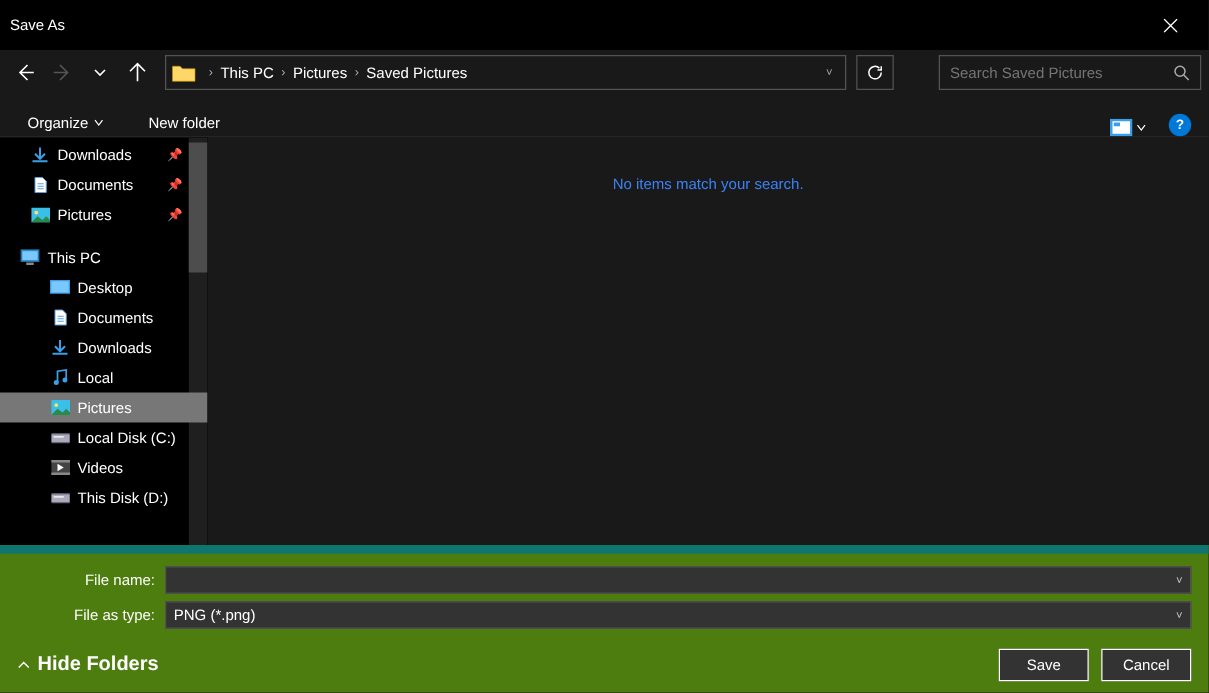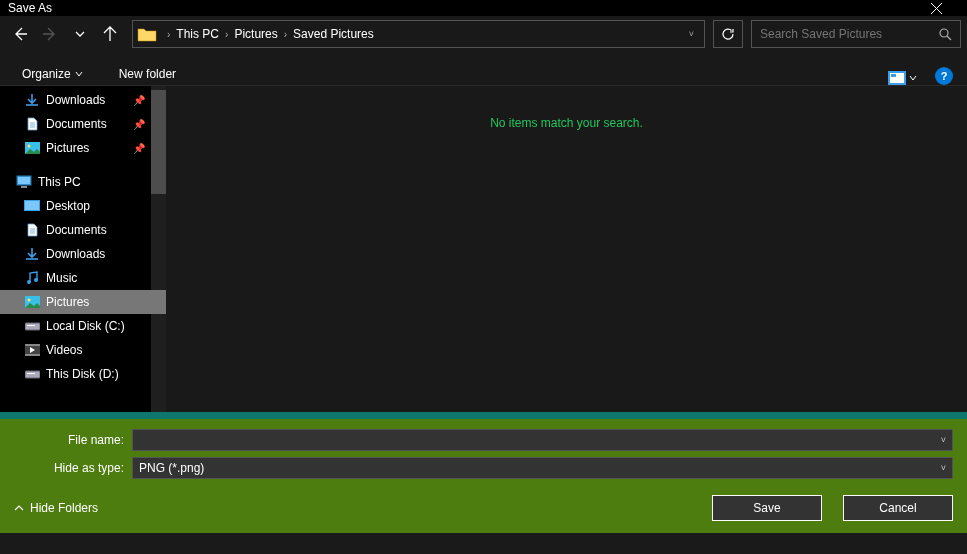--- a/index.html
+++ b/index.html
@@ -1,62 +1,62 @@
 <!DOCTYPE html>
 <html><head>
 <meta charset="utf-8">
 <style>
 * { box-sizing: border-box; margin: 0; padding: 0; font-family: "Segoe UI", Tahoma, sans-serif; }
 body { background: #1a1a1a; width: 967px; height: 554px; overflow: hidden; color: #fff; font-size: 12px; }
 
-.titlebar { height: 16px; background: #000; display: flex; align-items: center; padding: 0 8px; }
+.titlebar { height: 40px; background: #000; display: flex; align-items: center; padding: 0 8px; }
 .titlebar .title { flex: 1; font-size: 12px; }
 .titlebar .close { width: 45px; height: 30px; display: flex; align-items: center; justify-content: center; cursor: pointer; }
 
 .navbar { height: 36px; background: #191919; display: flex; align-items: center; padding: 0 6px; gap: 2px; }
 .navbtn { width: 28px; height: 28px; display: flex; align-items: center; justify-content: center; cursor: pointer; color: #fff; }
 .navbtn.disabled { color: #555; }
 .addressbar { flex: 1; height: 28px; background: #191919; border: 1px solid #535353; display: flex; align-items: center; padding: 0 4px; margin: 0 6px; }
 .addressbar .foldericon { width: 20px; height: 18px; margin-right: 6px; }
 .crumb { color: #fff; padding: 0 2px; cursor: pointer; }
 .crumb-sep { color: #aaa; padding: 0 4px; font-size: 10px; }
 .addr-spacer { flex: 1; }
 .addr-drop { padding: 0 6px; color: #aaa; cursor: pointer; font-size: 9px; }
 .addr-refresh { width: 30px; height: 28px; border: 1px solid #535353; display: flex; align-items: center; justify-content: center; margin-right: 6px; cursor: pointer; }
-.searchbox { width: 210px; height: 28px; border: 1px solid #535353; background: #191919; display: flex; align-items: center; padding: 0 8px; }
+.searchbox { width: 210px; height: 28px; border: 1px solid #535353; background: #191919; display: flex; align-items: center; padding: 0 8px; margin-left: 28px; }
 .searchbox input { flex: 1; background: transparent; border: none; color: #999; outline: none; font-size: 12px; }
 .searchbox .sicon { color: #aaa; }
 
 .toolbar { height: 34px; background: #191919; display: flex; align-items: flex-end; padding: 0 14px; border-bottom: 1px solid #2a2a2a; }
 .toolbtn { padding: 4px 8px; cursor: pointer; display: flex; align-items: center; gap: 4px; }
 .tool-spacer { flex: 1; }
 .viewicon { display:flex; align-items:center; gap:3px; padding:0 6px; cursor:pointer;}
 .helpicon { width: 18px; height: 18px; background: #0078d7; border-radius: 50%; color: #fff; display: flex; align-items: center; justify-content: center; font-size: 11px; cursor: pointer; margin-left: 12px; font-weight:bold;}
 
 .body { display: flex; height: 326px; background: #191919; }
 .sidebar { width: 166px; background: #000000; overflow-y: auto; padding-top: 2px; position:relative;}
 .track { position:absolute; right:0; top:0; bottom:0; width:15px; background:#1f1f1f;}
 .thumb { position:absolute; right:0; top:4px; width:15px; height:104px; background:#4d4d4d;}
 .sidebar-item { height: 24px; display: flex; align-items: center; padding-left: 24px; gap: 6px; cursor: pointer; position:relative; z-index:1;}
-.sidebar-item.indent { padding-left: 24px; text-align: right; }
+.sidebar-item.indent { padding-left: 40px; text-align: right; }
 .sidebar-item.selected { background: #777; }
 .sidebar-item .pin { margin-left: auto; margin-right: 20px; color: #888; font-size: 10px; }
 .sidebar-item .label { white-space: nowrap; }
 .sb-ico { width: 16px; height: 16px; display:flex; align-items:center; justify-content:center; font-size:13px;}
 
-.content { flex: 1; background: #191919; display: flex; justify-content: center; padding-top: 30px; color: #22c55e; font-size: 12px; }
+.content { flex: 1; background: #191919; display: flex; justify-content: center; padding-top: 30px; color: #3b82f6; font-size: 12px; }
 
 .footer { background: #4d7c0f; padding: 10px 14px 12px 14px; border-top:7px solid #0f766e;}
 .form-row { display: flex; align-items: center; margin-bottom: 6px; }
 .form-label { width: 118px; text-align: right; padding-right: 8px; font-size: 12px; }
 .form-input { flex: 1; height: 22px; background: #333333; border: 1px solid #535353; color: #fff; padding: 0 6px; font-size: 12px; display: flex; align-items: center; position:relative;}
 .form-input .dd { position:absolute; right:6px; font-size:9px; color:#ccc;}
 .footer-buttons { display: flex; align-items: center; margin-top: 16px; }
-.hidefolders { display: flex; align-items: center; gap: 6px; cursor: pointer; font-size: 12px; }
-.fbtn { width: 110px; height: 26px; border: 1px solid #fff; background: #333; color: #fff; display: flex; align-items: center; justify-content: center; cursor: pointer; margin-left: 21px; font-size:12px;}
+.hidefolders { display: flex; align-items: center; gap: 6px; cursor: pointer; font-size: 16px; font-weight: bold; }
+.fbtn { width: 72px; height: 26px; border: 1px solid #fff; background: #333; color: #fff; display: flex; align-items: center; justify-content: center; cursor: pointer; margin-left: 10px; font-size:12px;}
 
 svg { display: block; }
 </style>
 </head>
 <body>
 
 <div class="titlebar">
   <span class="title">Save As</span>
   <div class="close">
     <svg width="11" height="11" viewBox="0 0 11 11">
@@ -217,21 +217,21 @@
       <span class="label">Downloads</span>
     </div>
     <div class="sidebar-item indent">
       <span class="sb-ico">
           <svg width="12" height="14" viewBox="0 0 12 14">
             <path d="M4 11 V2 L11 1 V9" stroke="#3a9fe8" stroke-width="1.4" fill="none"></path>
             <circle cx="3" cy="11" r="2" fill="#3a9fe8"></circle>
             <circle cx="10" cy="9" r="2" fill="#3a9fe8"></circle>
           </svg>
         </span>
-      <span class="label">Music</span>
+      <span class="label">Local</span>
     </div>
     <div class="sidebar-item indent selected">
       <span class="sb-ico">
           <svg width="15" height="12" viewBox="0 0 15 12">
             <rect x="0" y="0" width="15" height="12" fill="#3ac0e8"></rect>
             <circle cx="4" cy="4" r="1.5" fill="#ffe36b"></circle>
             <path d="M0 12 l5 -5 l4 3 l3 -3 l3 3 v2 z" fill="#2a8a4a"></path>
           </svg>
         </span>
       <span class="label">Pictures</span>
@@ -274,21 +274,21 @@
 
 <div class="footer">
   <div class="form-row">
     <div class="form-label">File name:</div>
     <div class="form-input">
       <span></span>
       <span class="dd">˅</span>
     </div>
   </div>
   <div class="form-row">
-    <div class="form-label">Hide as type:</div>
+    <div class="form-label">File as type:</div>
     <div class="form-input">
       <span>PNG (*.png)</span>
       <span class="dd">˅</span>
     </div>
   </div>
   <div class="footer-buttons">
     <div class="hidefolders">
       <svg width="10" height="10" viewBox="0 0 10 10">
           <path d="M1 7 L5 3 L9 7" stroke="#fff" fill="none" stroke-width="1.2"></path>
         </svg>

